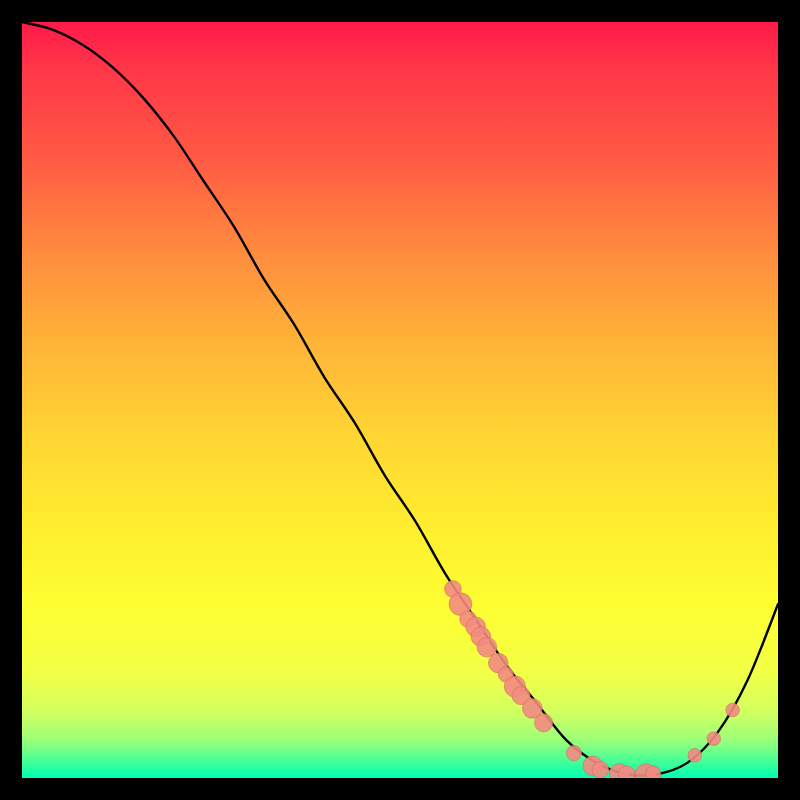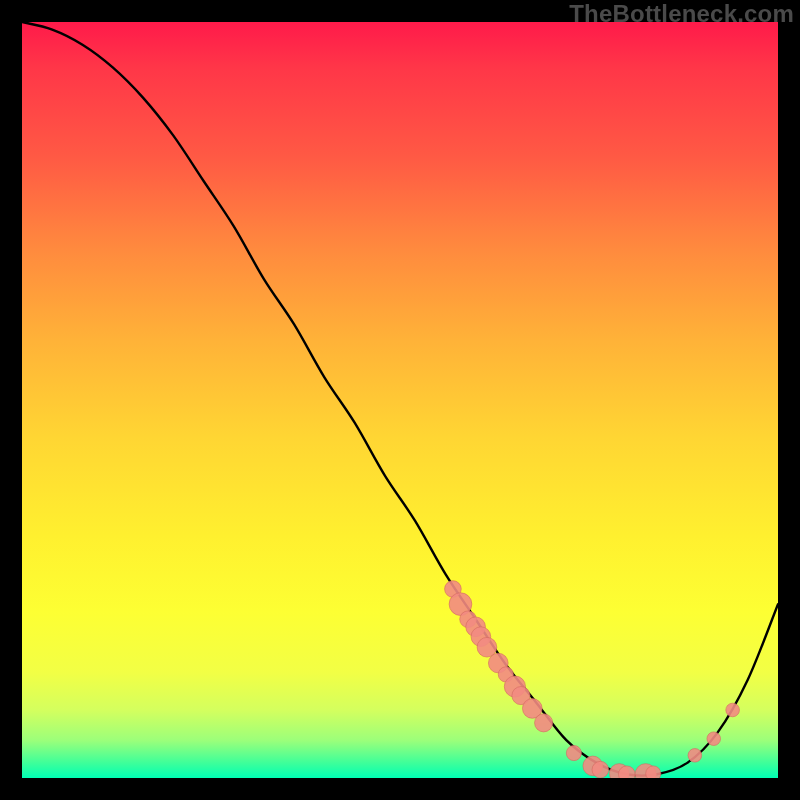--- a/index.html
+++ b/index.html
@@ -60,21 +60,20 @@
     position: absolute;
     inset: 0;
     width: 756px;
     height: 756px;
   }
 </style>
 </head>
 <body>
 
 <div class="stage">
-  <div class="watermark">TheBottleneck.com</div>
   <div class="plot-area">
     <div class="gradient"></div>
     <svg class="overlay" viewBox="0 0 756 756" preserveAspectRatio="none">
       <path id="curve-path" fill="none" stroke="#000000" stroke-width="2.4" stroke-linecap="round" d="M 0.00 0.00 C 5.04 1.26, 20.16 3.78, 30.24 7.56 C 40.32 11.34, 50.40 16.38, 60.48 22.68 C 70.56 28.98, 80.64 36.54, 90.72 45.36 C 100.80 54.18, 110.88 64.26, 120.96 75.60 C 131.04 86.94, 141.12 99.54, 151.20 113.40 C 161.28 127.26, 171.36 143.64, 181.44 158.76 C 191.52 173.88, 201.60 187.74, 211.68 204.12 C 221.76 220.50, 231.84 240.66, 241.92 257.04 C 252.00 273.42, 262.08 286.02, 272.16 302.40 C 282.24 318.78, 292.32 338.94, 302.40 355.32 C 312.48 371.70, 322.56 384.30, 332.64 400.68 C 342.72 417.06, 352.80 437.22, 362.88 453.60 C 372.96 469.98, 383.04 482.58, 393.12 498.96 C 403.20 515.34, 413.28 535.50, 423.36 551.88 C 433.44 568.26, 443.52 582.12, 453.60 597.24 C 463.68 612.36, 473.76 628.74, 483.84 642.60 C 493.92 656.46, 504.00 667.80, 514.08 680.40 C 524.16 693.00, 534.24 708.12, 544.32 718.20 C 554.40 728.28, 564.48 735.21, 574.56 740.88 C 584.64 746.55, 594.72 750.33, 604.80 752.22 C 614.88 754.11, 624.96 754.11, 635.04 752.22 C 645.12 750.33, 655.20 747.81, 665.28 740.88 C 675.36 733.95, 685.44 724.50, 695.52 710.64 C 705.60 696.78, 715.68 679.14, 725.76 657.72 C 735.84 636.30, 750.96 594.72, 756.00 582.12"></path>
       <g id="markers">
           <circle cx="430.92" cy="567.00" r="8.32" fill="#f28b82" fill-opacity="0.9" stroke="#d46a60" stroke-width="0.6"></circle>
           <circle cx="438.48" cy="582.12" r="11.34" fill="#f28b82" fill-opacity="0.9" stroke="#d46a60" stroke-width="0.6"></circle>
           <circle cx="446.04" cy="597.24" r="8.32" fill="#f28b82" fill-opacity="0.9" stroke="#d46a60" stroke-width="0.6"></circle>
           <circle cx="453.60" cy="604.80" r="9.83" fill="#f28b82" fill-opacity="0.9" stroke="#d46a60" stroke-width="0.6"></circle>
           <circle cx="458.89" cy="614.63" r="9.83" fill="#f28b82" fill-opacity="0.9" stroke="#d46a60" stroke-width="0.6"></circle>

